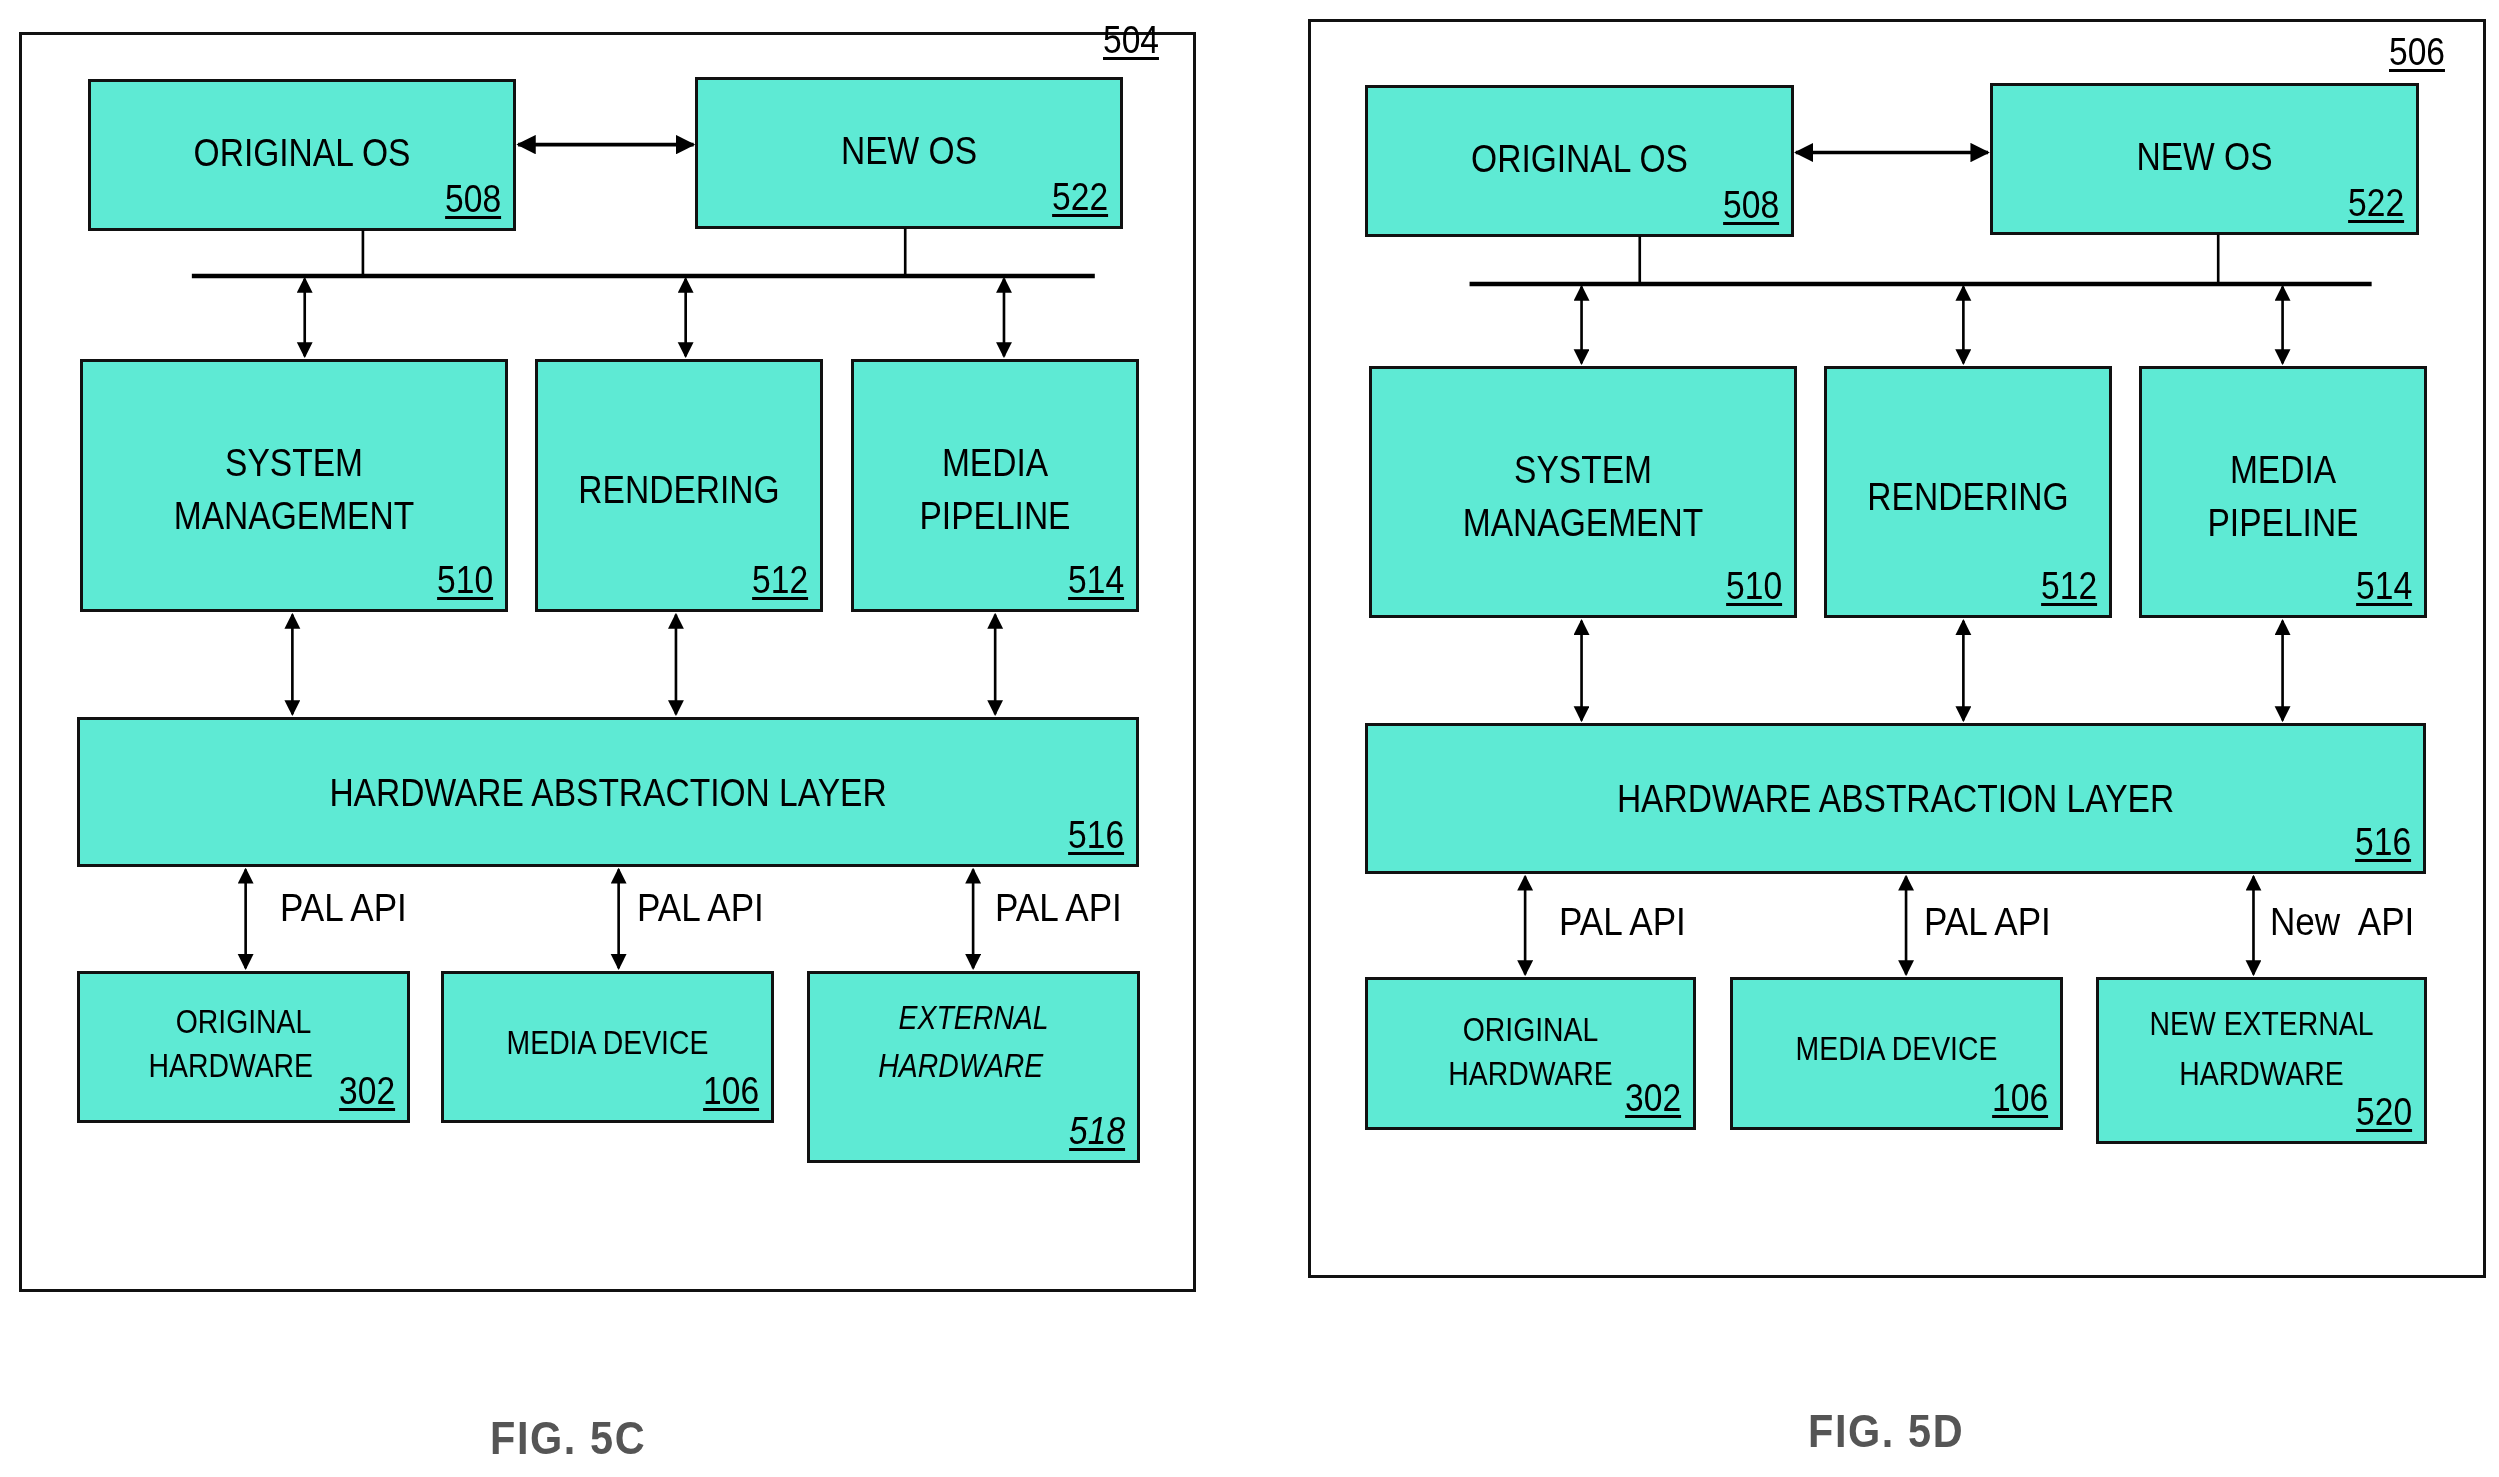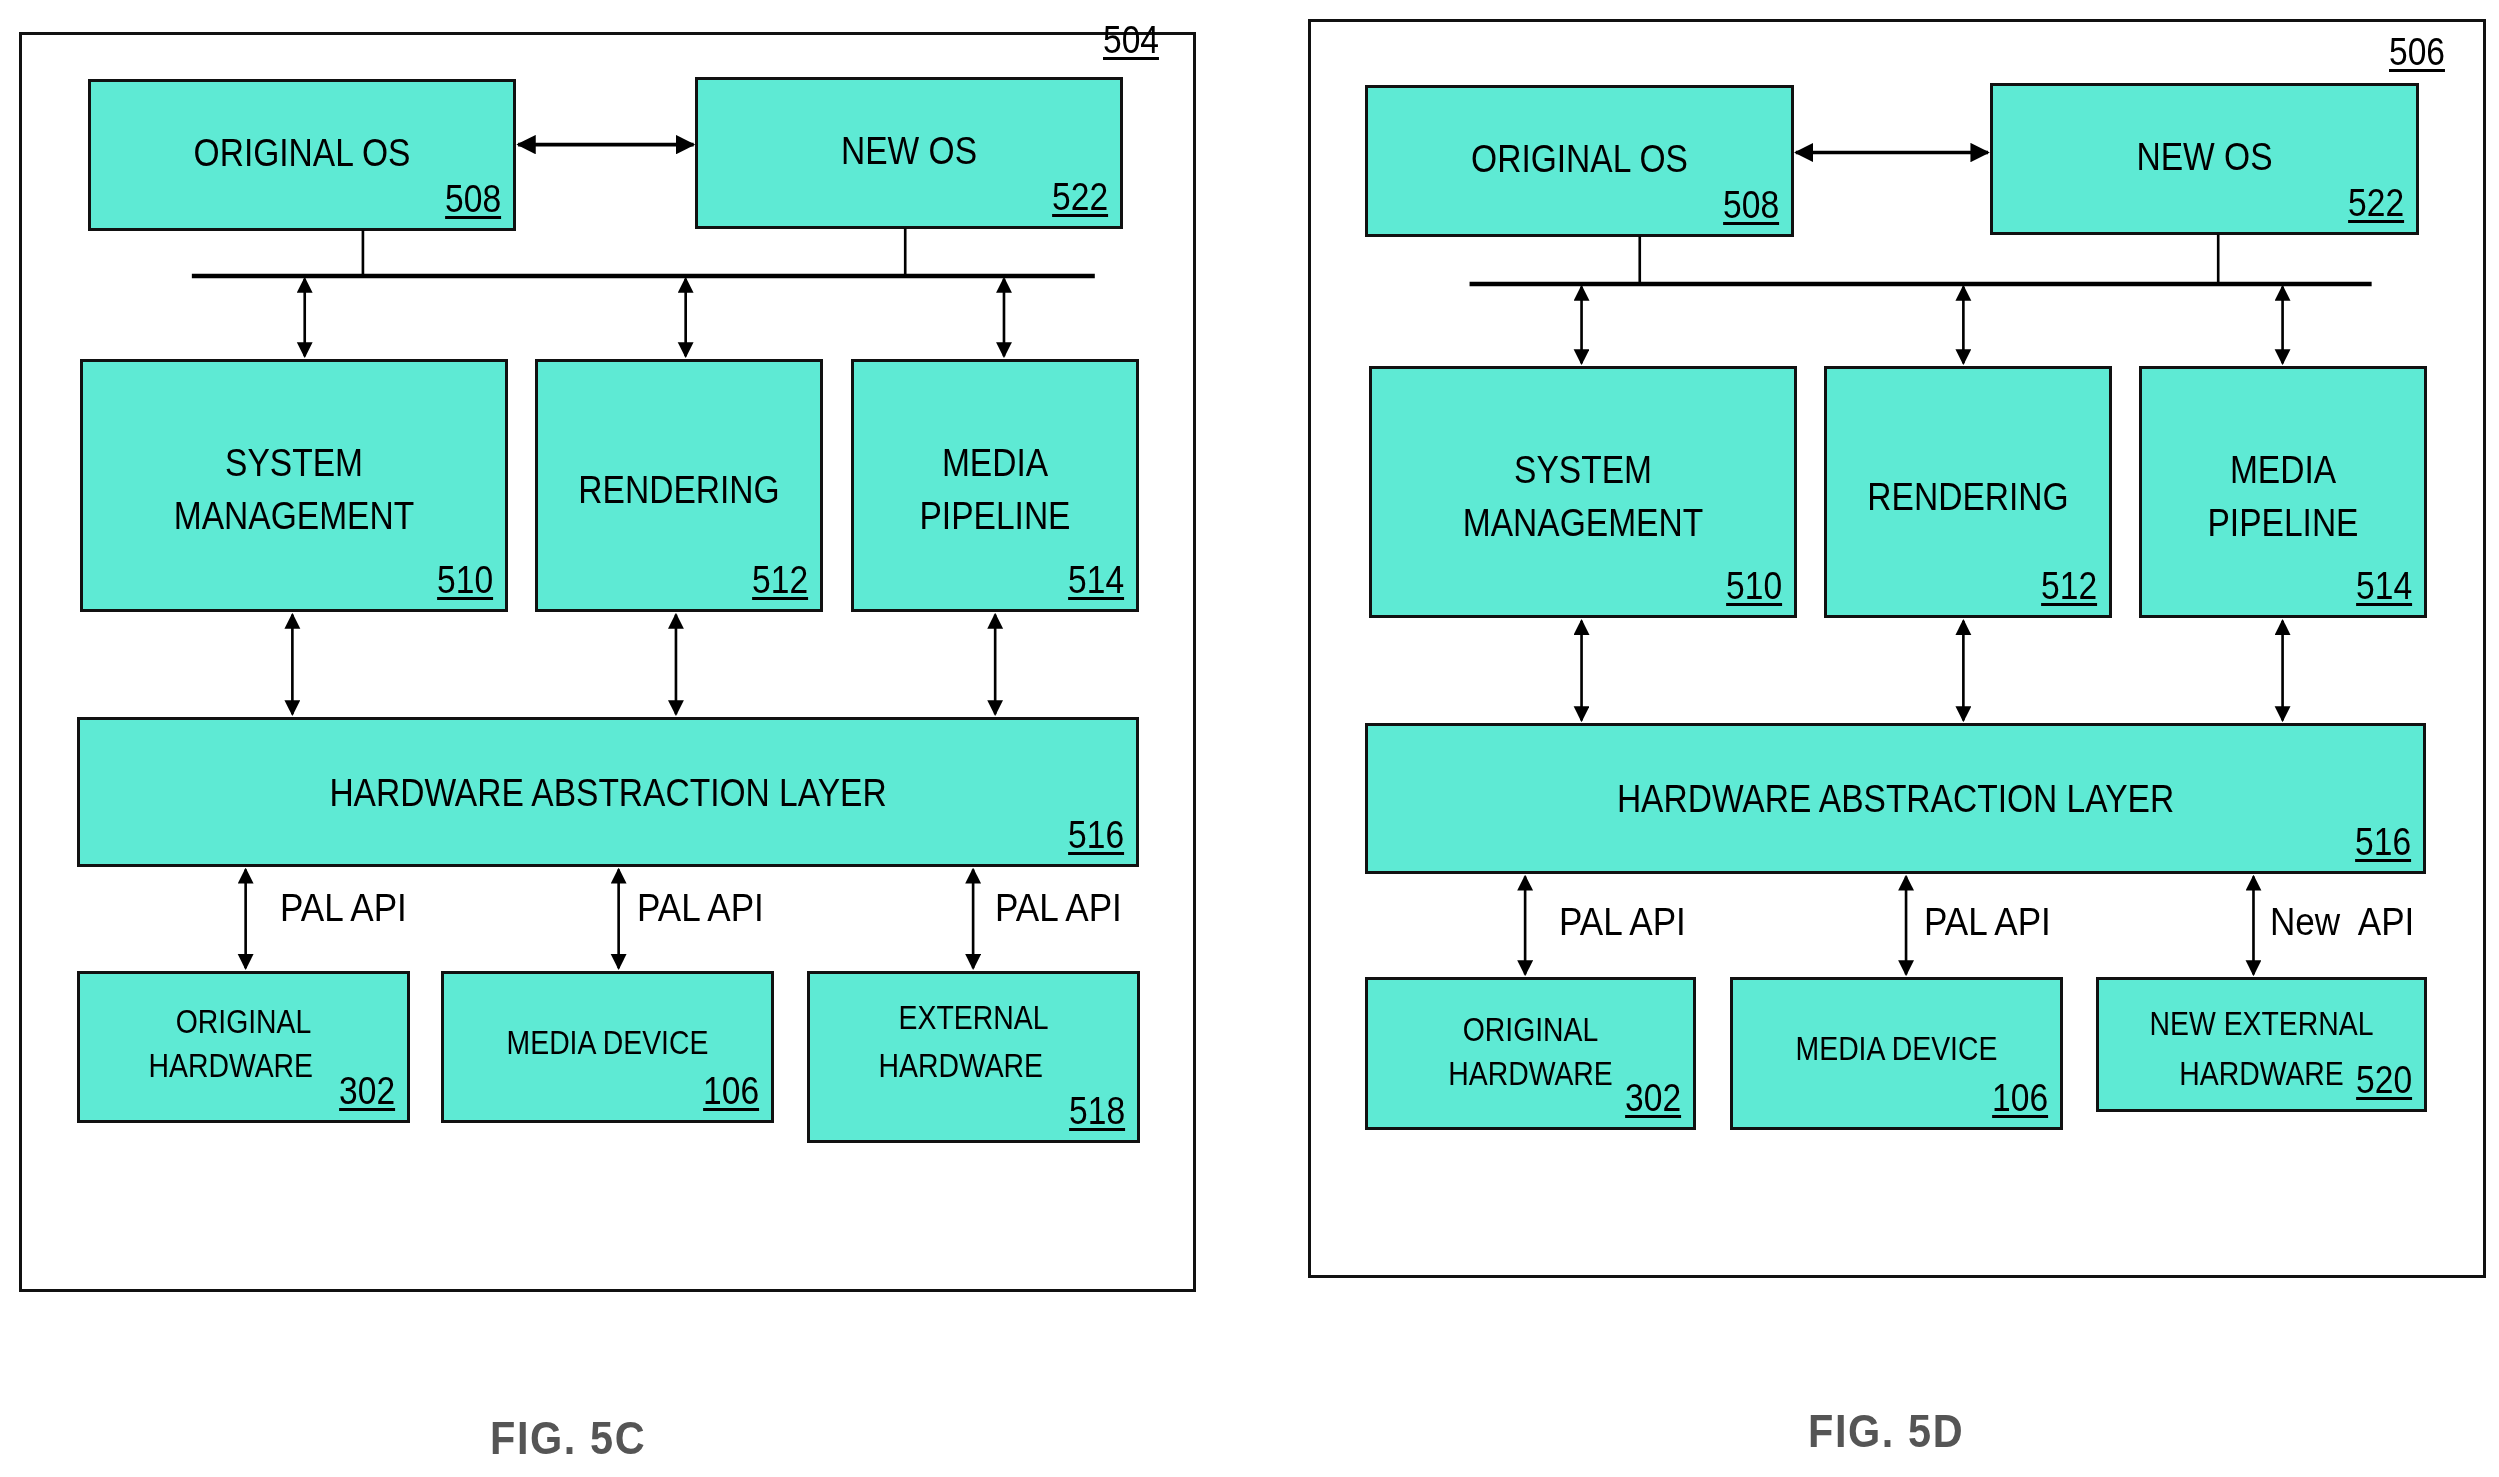--- a/index.html
+++ b/index.html
@@ -61,21 +61,21 @@
 
 <div class="abs box" style="left:77px;top:971px;width:333px;height:152px;">
   <div class="lbl sm" style="top:25px;">ORIGINAL</div>
   <div class="lbl sm" style="top:69px;left:-26.5px;">HARDWARE</div>
   <span class="ref">302</span>
 </div>
 <div class="abs box" style="left:441px;top:971px;width:333px;height:152px;">
   <div class="lbl sm" style="top:46px;">MEDIA DEVICE</div>
   <span class="ref">106</span>
 </div>
-<div class="abs box" style="left:807px;top:971px;width:333px;height:172px;">
+<div class="abs box" style="left:807px;top:971px;width:333px;height:192px;font-style:italic;">
   <div class="lbl sm" style="top:21px;">EXTERNAL</div>
   <div class="lbl sm" style="top:69px;left:-26.5px;">HARDWARE</div>
   <span class="ref">518</span>
 </div>
 
 <span class="fig" style="left:490px;top:1411px;">FIG. 5C</span>
 
 <div class="abs frame" style="left:1308px;top:19.4px;width:1178px;height:1259px;"></div>
 <span class="fref" style="left:2389px;top:30px;">506</span>
 
@@ -114,21 +114,21 @@
 
 <div class="abs box" style="left:1365px;top:977px;width:331px;height:153px;">
   <div class="lbl sm" style="top:26.5px;">ORIGINAL</div>
   <div class="lbl sm" style="top:71px;">HARDWARE</div>
   <span class="ref">302</span>
 </div>
 <div class="abs box" style="left:1730px;top:977px;width:333px;height:153px;">
   <div class="lbl sm" style="top:46px;">MEDIA DEVICE</div>
   <span class="ref">106</span>
 </div>
-<div class="abs box" style="left:2096px;top:977px;width:331px;height:135px;">
+<div class="abs box" style="left:2096px;top:977px;width:331px;height:167px;">
   <div class="lbl sm" style="top:21px;">NEW EXTERNAL</div>
   <div class="lbl sm" style="top:71px;">HARDWARE</div>
   <span class="ref">520</span>
 </div>
 
 <span class="fig" style="left:1808px;top:1404px;">FIG. 5D</span>
 
 <svg class="wires" viewBox="0 0 2834 1675">
   <defs>
     <marker id="ah" markerWidth="10" markerHeight="14" refX="9" refY="7" orient="auto-start-reverse" markerUnits="userSpaceOnUse">

